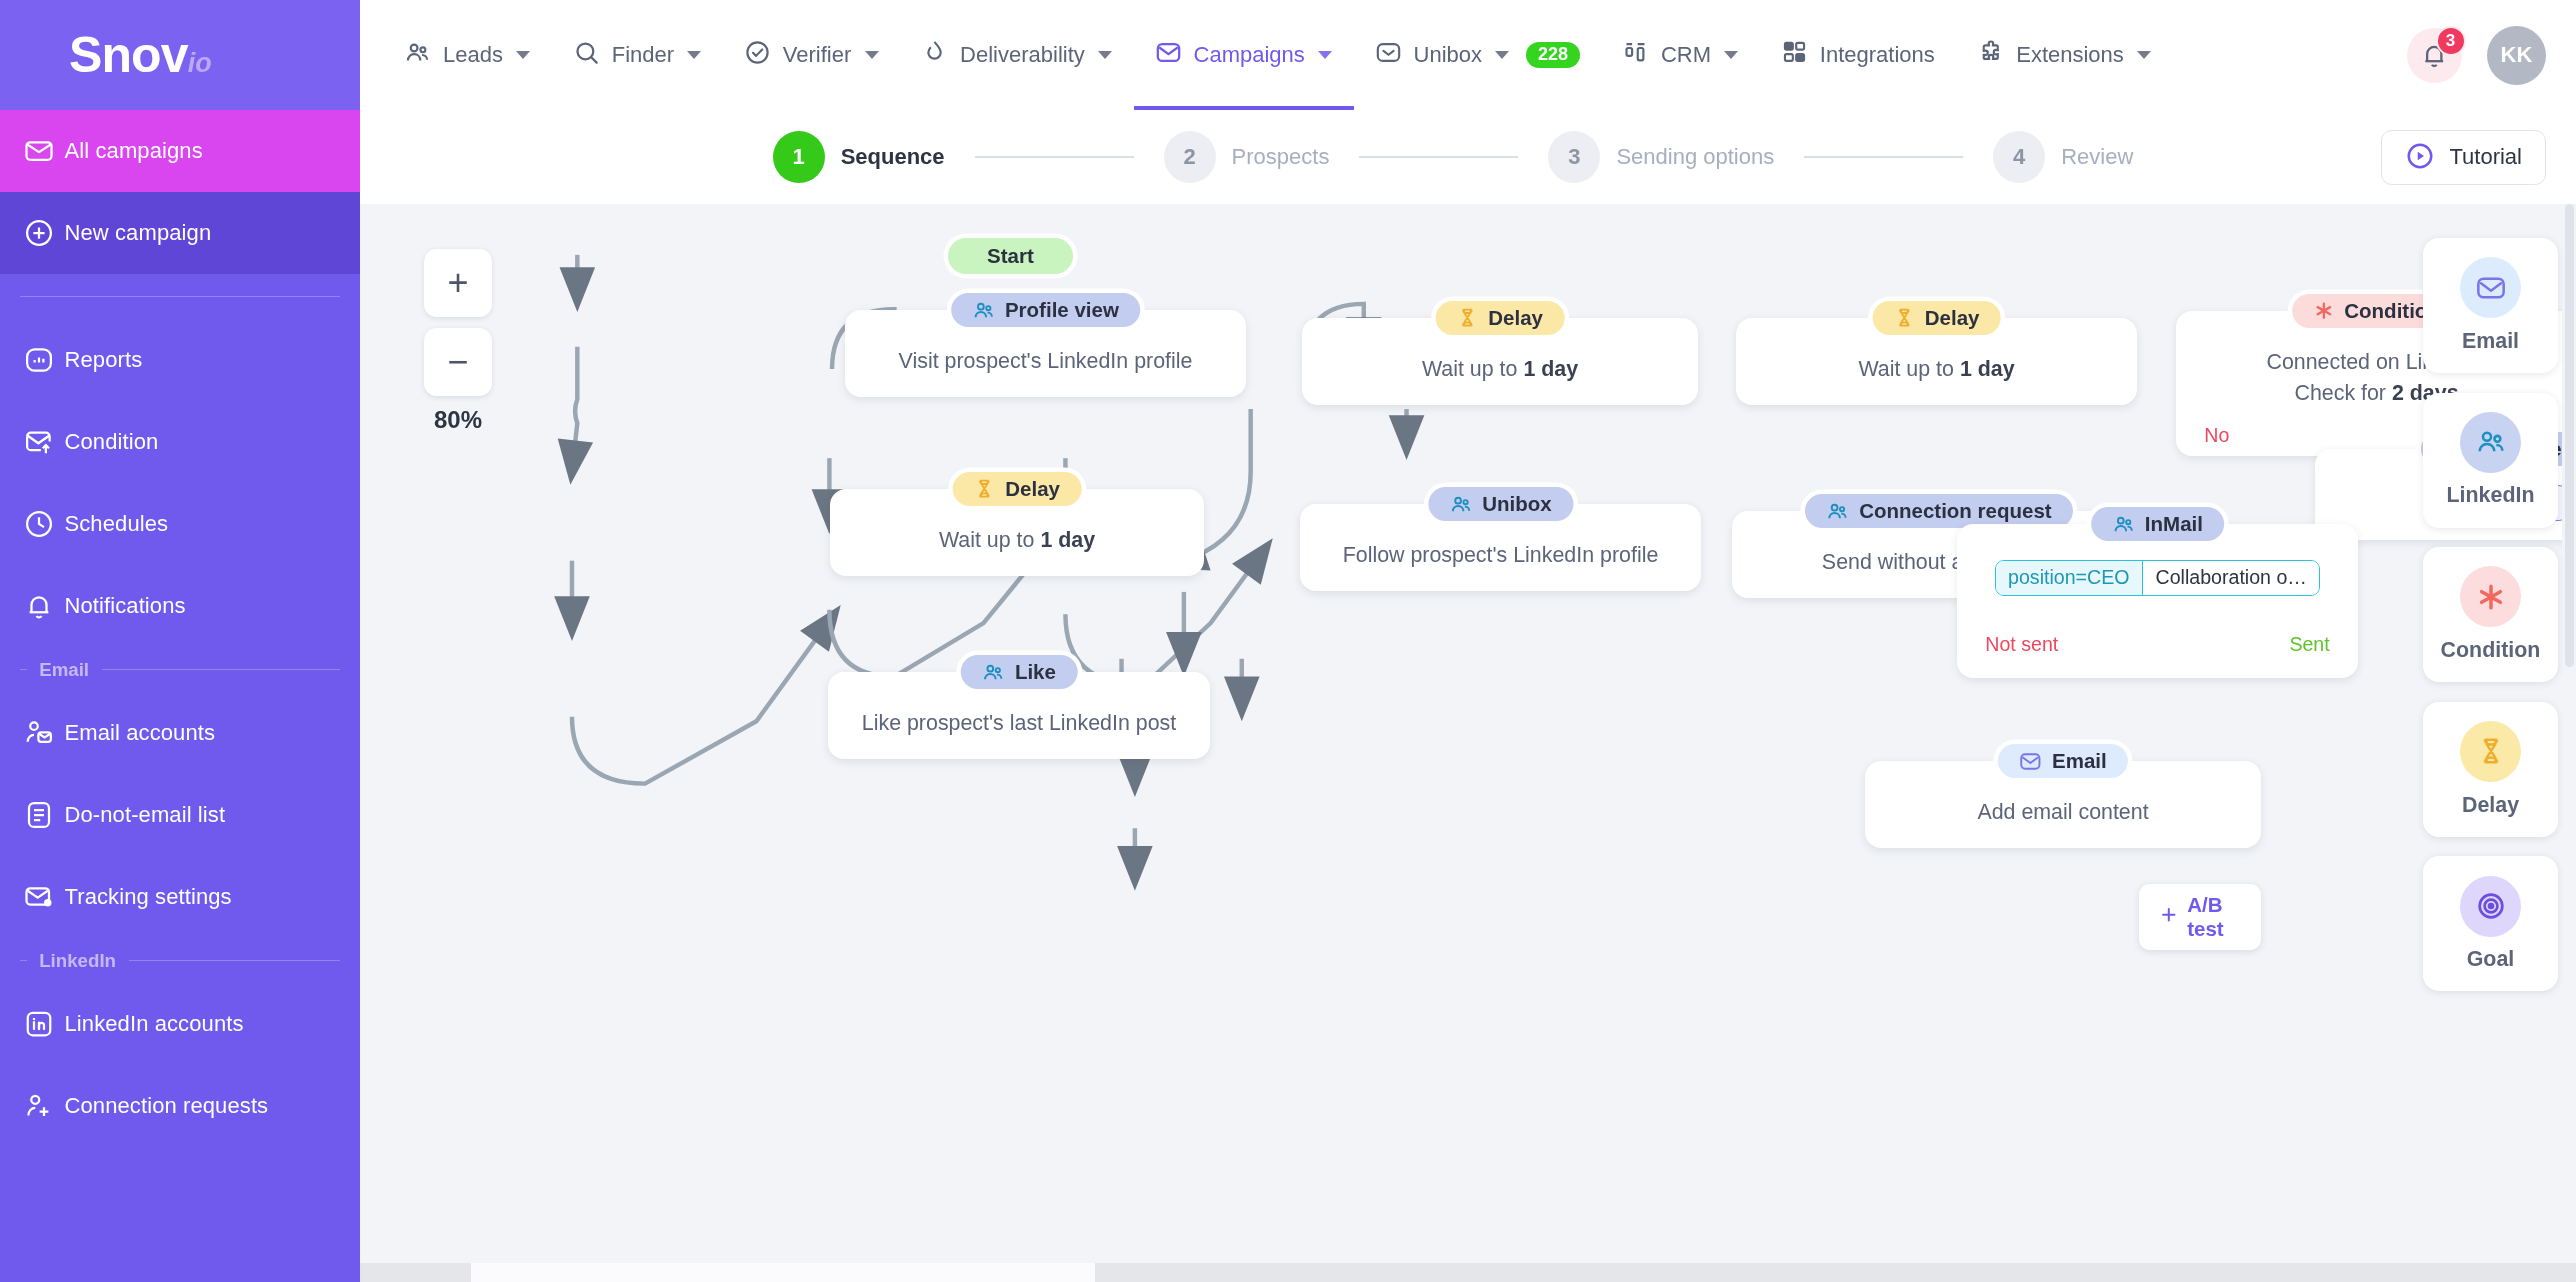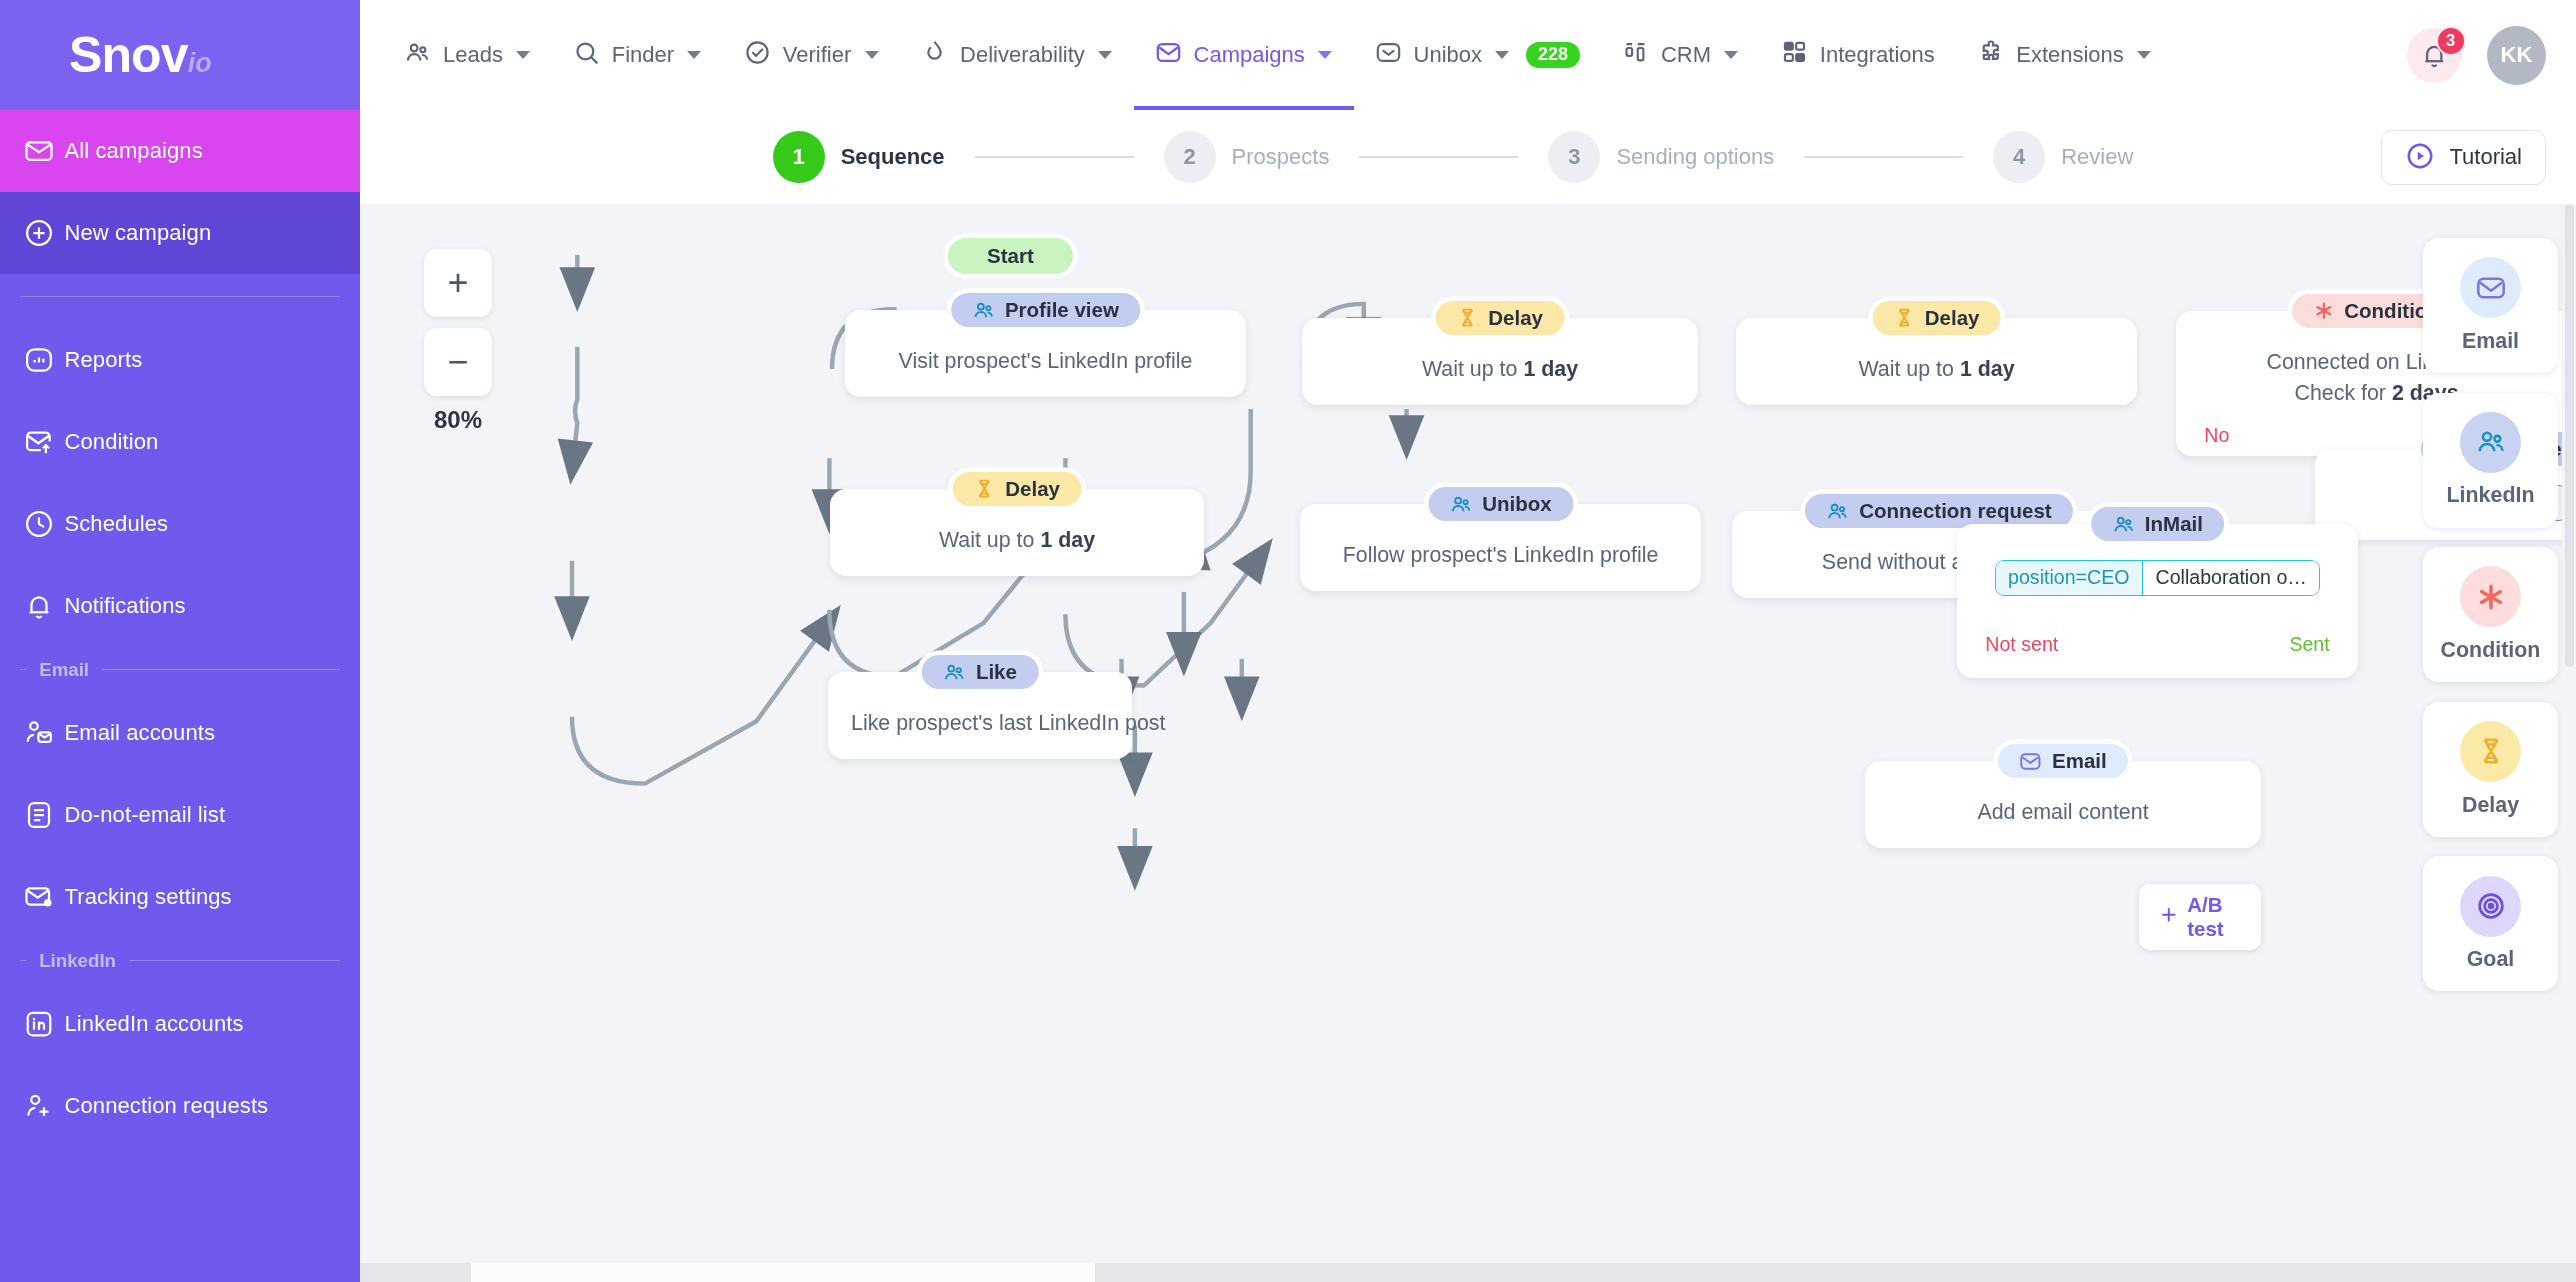--- a/index.html
+++ b/index.html
@@ -596,21 +596,21 @@
             <div class="node-pill pill-delay">
               <svg width="21.4" height="21.4" viewBox="0 0 24 24" fill="none" stroke="#efae2c" stroke-width="2">
                   <path d="M7 3h10M7 21h10M7 3c0 5 10 5 10 0M7 21c0-5 10-5 10 0M8.5 3v3.5l7 11V21M15.5 3v3.5l-7 11V21"></path>
                 </svg>
               <span>Delay</span>
             </div>
             <div class="node-body"><span>Wait up to </span><b>1 day</b></div>
           </div>
         </div>
 
-        <div class="node" style="left:468px; top:468px; width:304px;">
+        <div class="node" style="left:468px; top:468px; width:382px;">
           <div class="node-card">
             <div class="node-pill pill-linkedin">
               <svg width="23" height="23" viewBox="0 0 24 24" fill="none" stroke="#1d8fc0" stroke-width="2">
                   <circle cx="9" cy="8" r="3"></circle>
                   <path d="M3.5 19c0-3.2 2.4-5.5 5.5-5.5s5.5 2.3 5.5 5.5"></path>
                   <circle cx="16.8" cy="9.6" r="2.2"></circle>
                   <path d="M16 14.2c2.6 0 4.5 1.9 4.5 4.3"></path>
                 </svg>
               <span>Like</span>
             </div>

